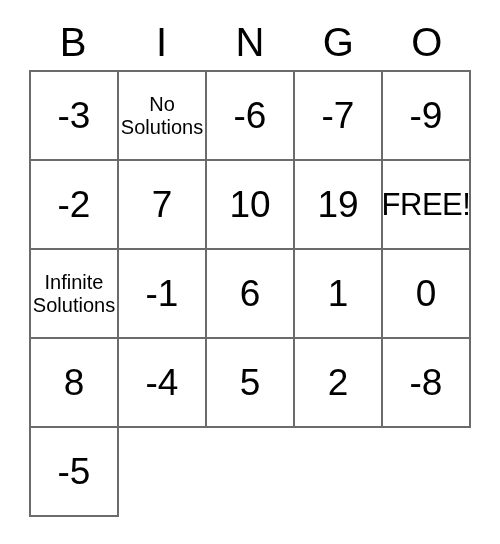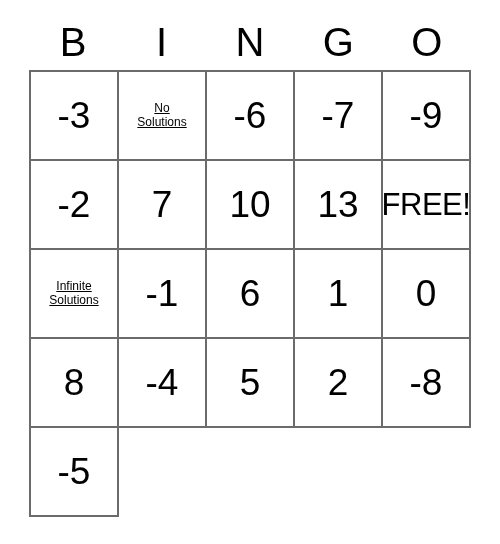--- a/index.html
+++ b/index.html
@@ -57,23 +57,22 @@
   }
   .cell-text {
     display: block;
     line-height: 1.0;
     white-space: pre-line;
   }
   .cell.num .cell-text {
     font-size: 37px;
   }
   .cell.word .cell-text {
-    font-size: 12px;
+    font-size: 20px;
     line-height: 1.15;
-    text-decoration: underline;
   }
   .cell.free .cell-text {
     font-size: 31px;
     letter-spacing: -0.5px;
   }
 </style>
 </head>
 <body>
 
 <div id="bingo-card">
@@ -106,21 +105,21 @@
       <div class="cell num">
         <span class="cell-text">-2</span>
       </div>
       <div class="cell num">
         <span class="cell-text">7</span>
       </div>
       <div class="cell num">
         <span class="cell-text">10</span>
       </div>
       <div class="cell num">
-        <span class="cell-text">13</span>
+        <span class="cell-text">19</span>
       </div>
       <div class="cell free">
         <span class="cell-text">FREE!</span>
       </div>
       <div class="cell word">
         <span class="cell-text">Infinite
 Solutions</span>
       </div>
       <div class="cell num">
         <span class="cell-text">-1</span>

